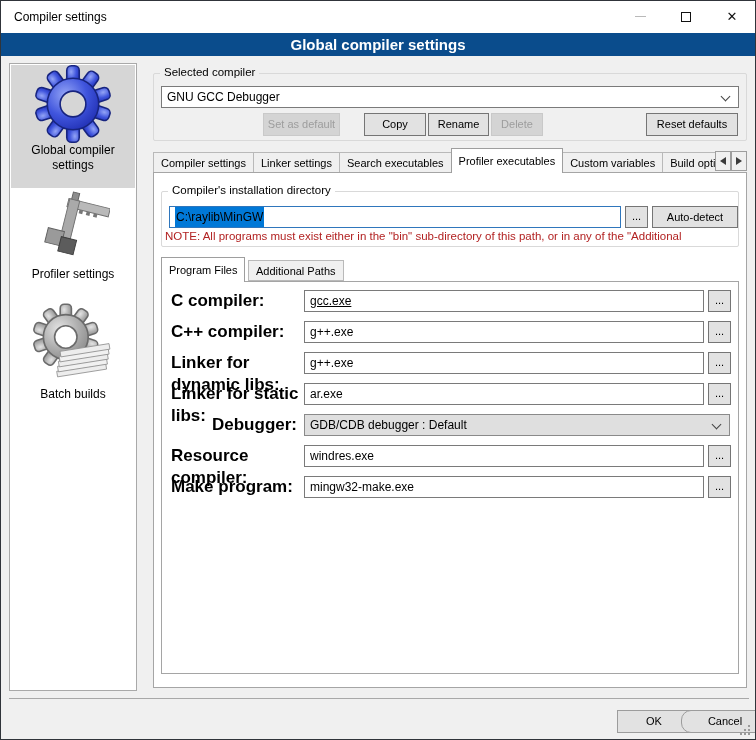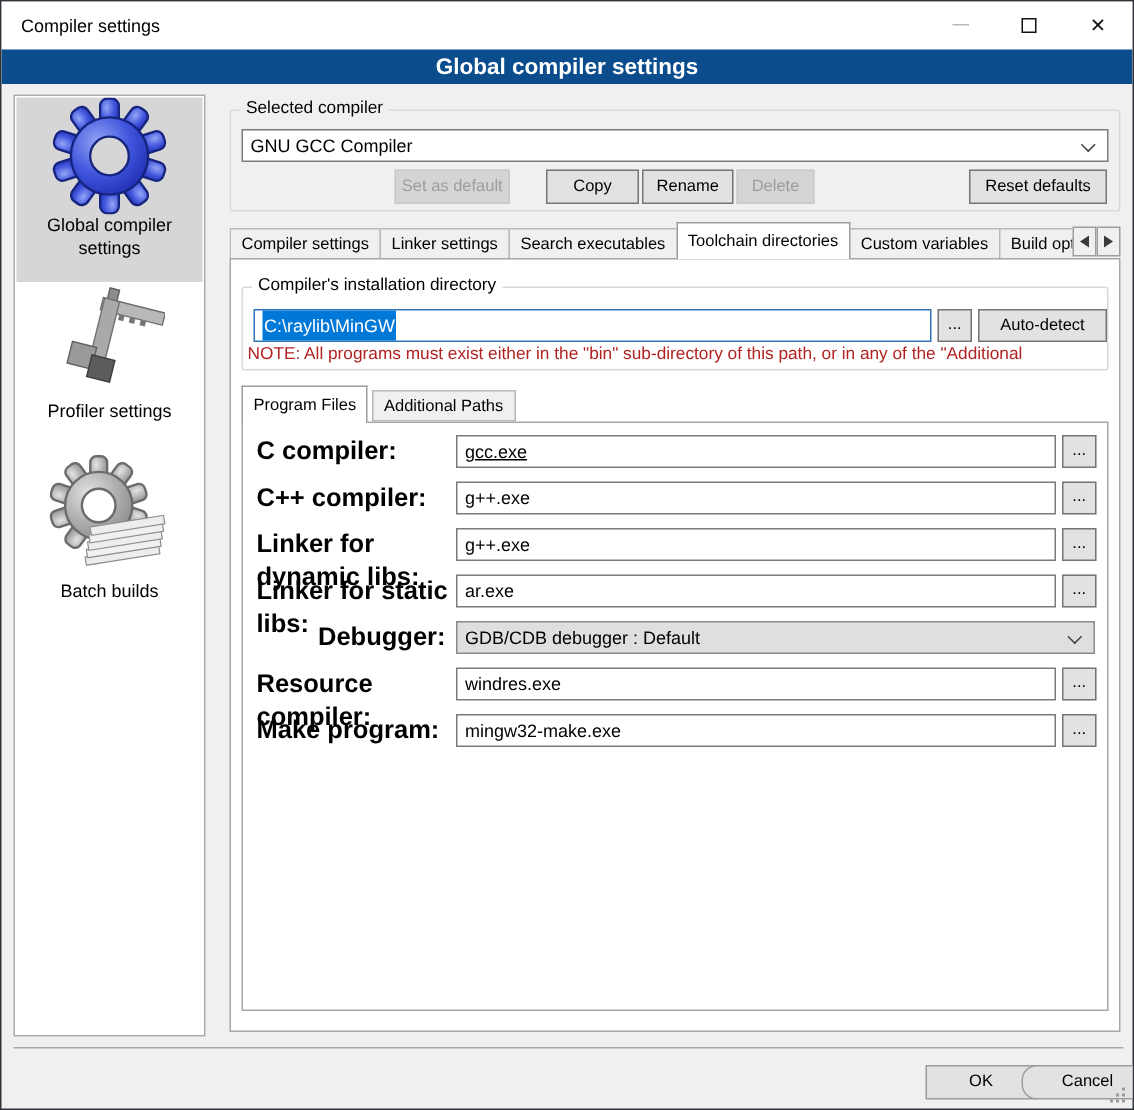--- a/index.html
+++ b/index.html
@@ -39,21 +39,21 @@
   .legend { position:absolute; top:-8px; left:6px; padding:0 4px; font-size:11.5px; }
 
   
   .btn { position:absolute; height:23px; background:#e2e2e2; border:1px solid #757575;
          font-size:11px; text-align:center; line-height:21px; color:#000; }
   .btn.soft { border-color:#9c9c9c; }
   .btn.disabled { background:#d4d4d4; border-color:#c9c9c9; color:#9d9d9d; }
   .textbox { position:absolute; height:22px; background:#fff; border:1px solid #7a7a7a;
              line-height:20px; padding-left:5px; font-size:12px; overflow:hidden; white-space:nowrap; }
   .textbox.focus { border-color:#2f76bc; }
-  .sel-text { background:#0078d7; color:#ffffff; padding:12px 1px; }
+  .sel-text { background:#0078d7; color:#000000; padding:12px 1px; }
   .combo { position:absolute; height:22px; background:#fff; border:1px solid #7a7a7a;
            line-height:20px; padding-left:5px; font-size:12px; }
   .combo.gray { background:#dfdfdf; border-color:#8a8a8a; }
   .chev { position:absolute; right:9px; top:6px; width:7px; height:7px;
           border-right:1.4px solid #444; border-bottom:1.4px solid #444; transform:rotate(45deg); }
   .browse { position:absolute; width:23px; height:22px; background:#e2e2e2; border:1px solid #757575;
             text-align:center; line-height:18px; font-size:11px; }
 
   
   .tabstrip { position:absolute; left:152px; top:147px; width:562px; height:25px;
@@ -185,34 +185,34 @@
         </g>
       </svg>
       <div class="side-label">Batch builds</div>
     </div>
   </div>
 
   <div class="group" style="left:152px; top:72px; width:594px; height:68px;">
     <span class="legend" style="background:#f0f0f0;">Selected compiler</span>
   </div>
   <div class="combo" style="left:160px; top:85px; width:578px;">
-    <span>GNU GCC Compiler</span>
+    <span>GNU GCC Debugger</span>
     <i class="chev"></i>
   </div>
   <div class="btn disabled" style="left:262px; top:112px; width:77px;">Set as default</div>
   <div class="btn" style="left:363px; top:112px; width:62px;">Copy</div>
   <div class="btn" style="left:427px; top:112px; width:61px;">Rename</div>
   <div class="btn disabled" style="left:490px; top:112px; width:52px;">Delete</div>
   <div class="btn" style="left:645px; top:112px; width:92px;">Reset defaults</div>
 
   <div class="tabstrip">
     <div class="tab">Compiler settings</div>
     <div class="tab">Linker settings</div>
     <div class="tab">Search executables</div>
-    <div class="tab sel">Toolchain directories</div>
+    <div class="tab sel">Profiler executables</div>
     <div class="tab">Custom variables</div>
     <div class="tab">Build options</div>
   </div>
   <div class="tab-arrow" style="left:714px;">
       <i class="tri-l"></i>
     </div>
   <div class="tab-arrow" style="left:730px;">
       <i class="tri-r"></i>
     </div>
 

